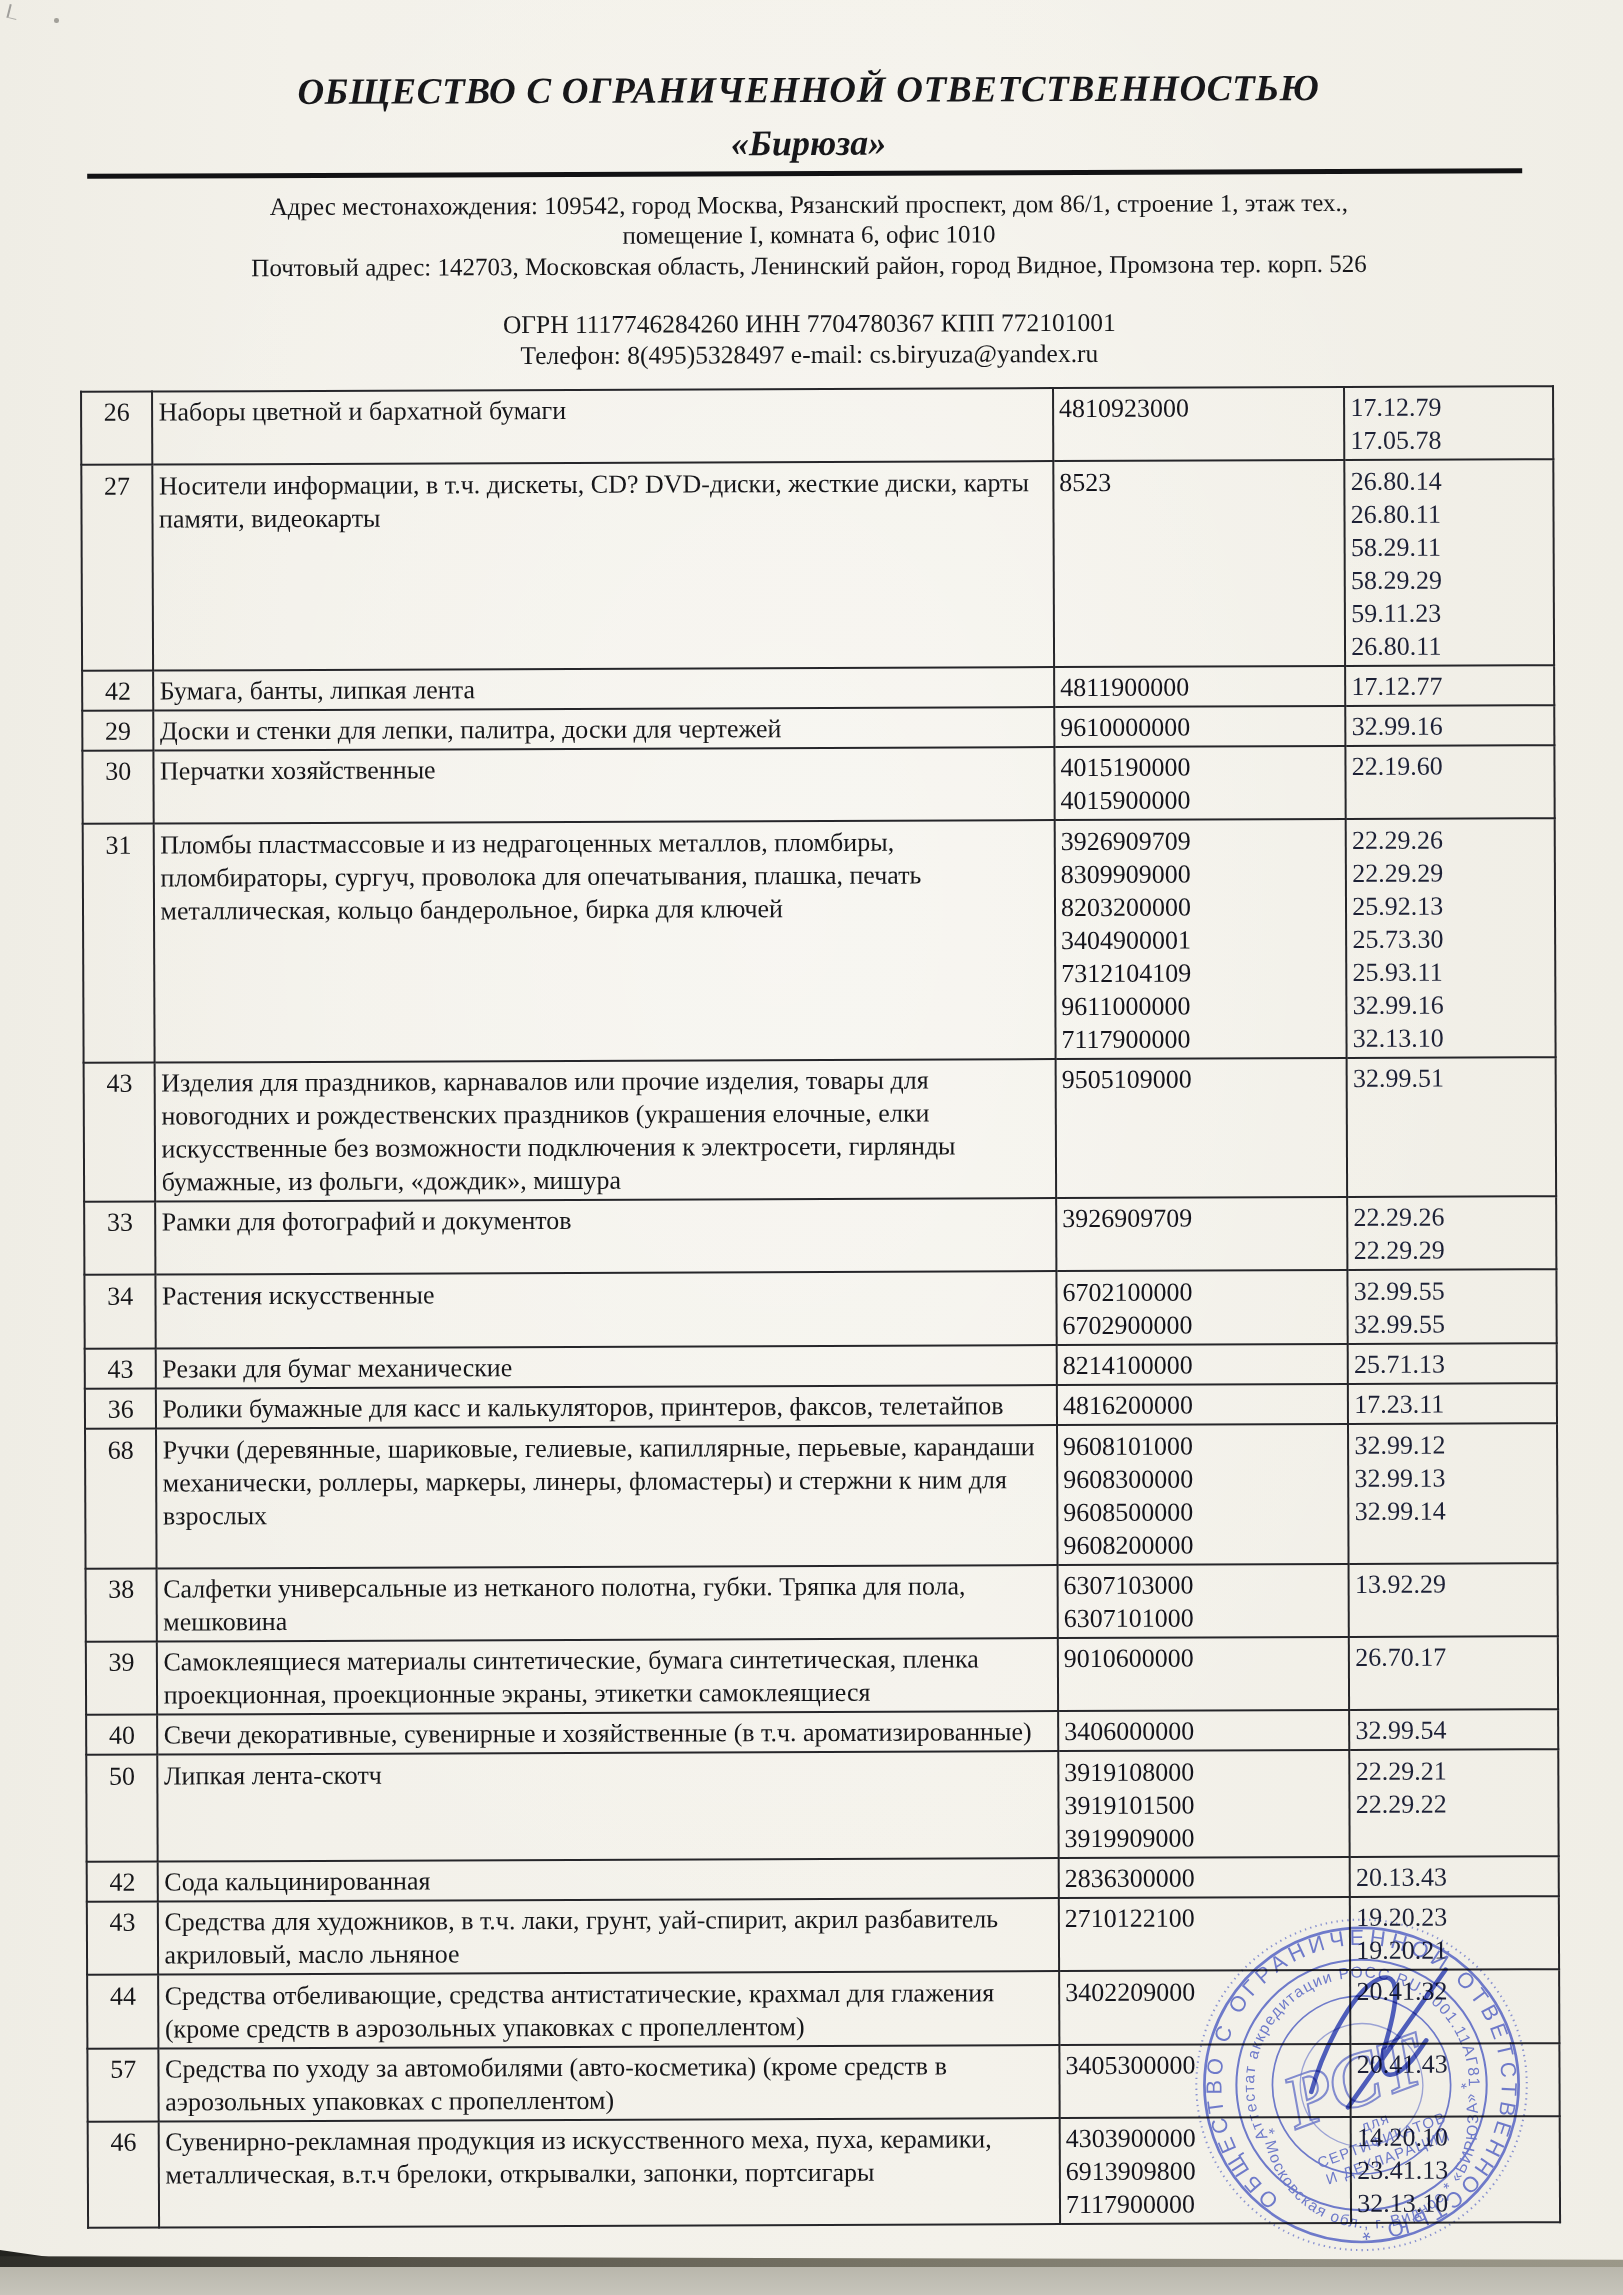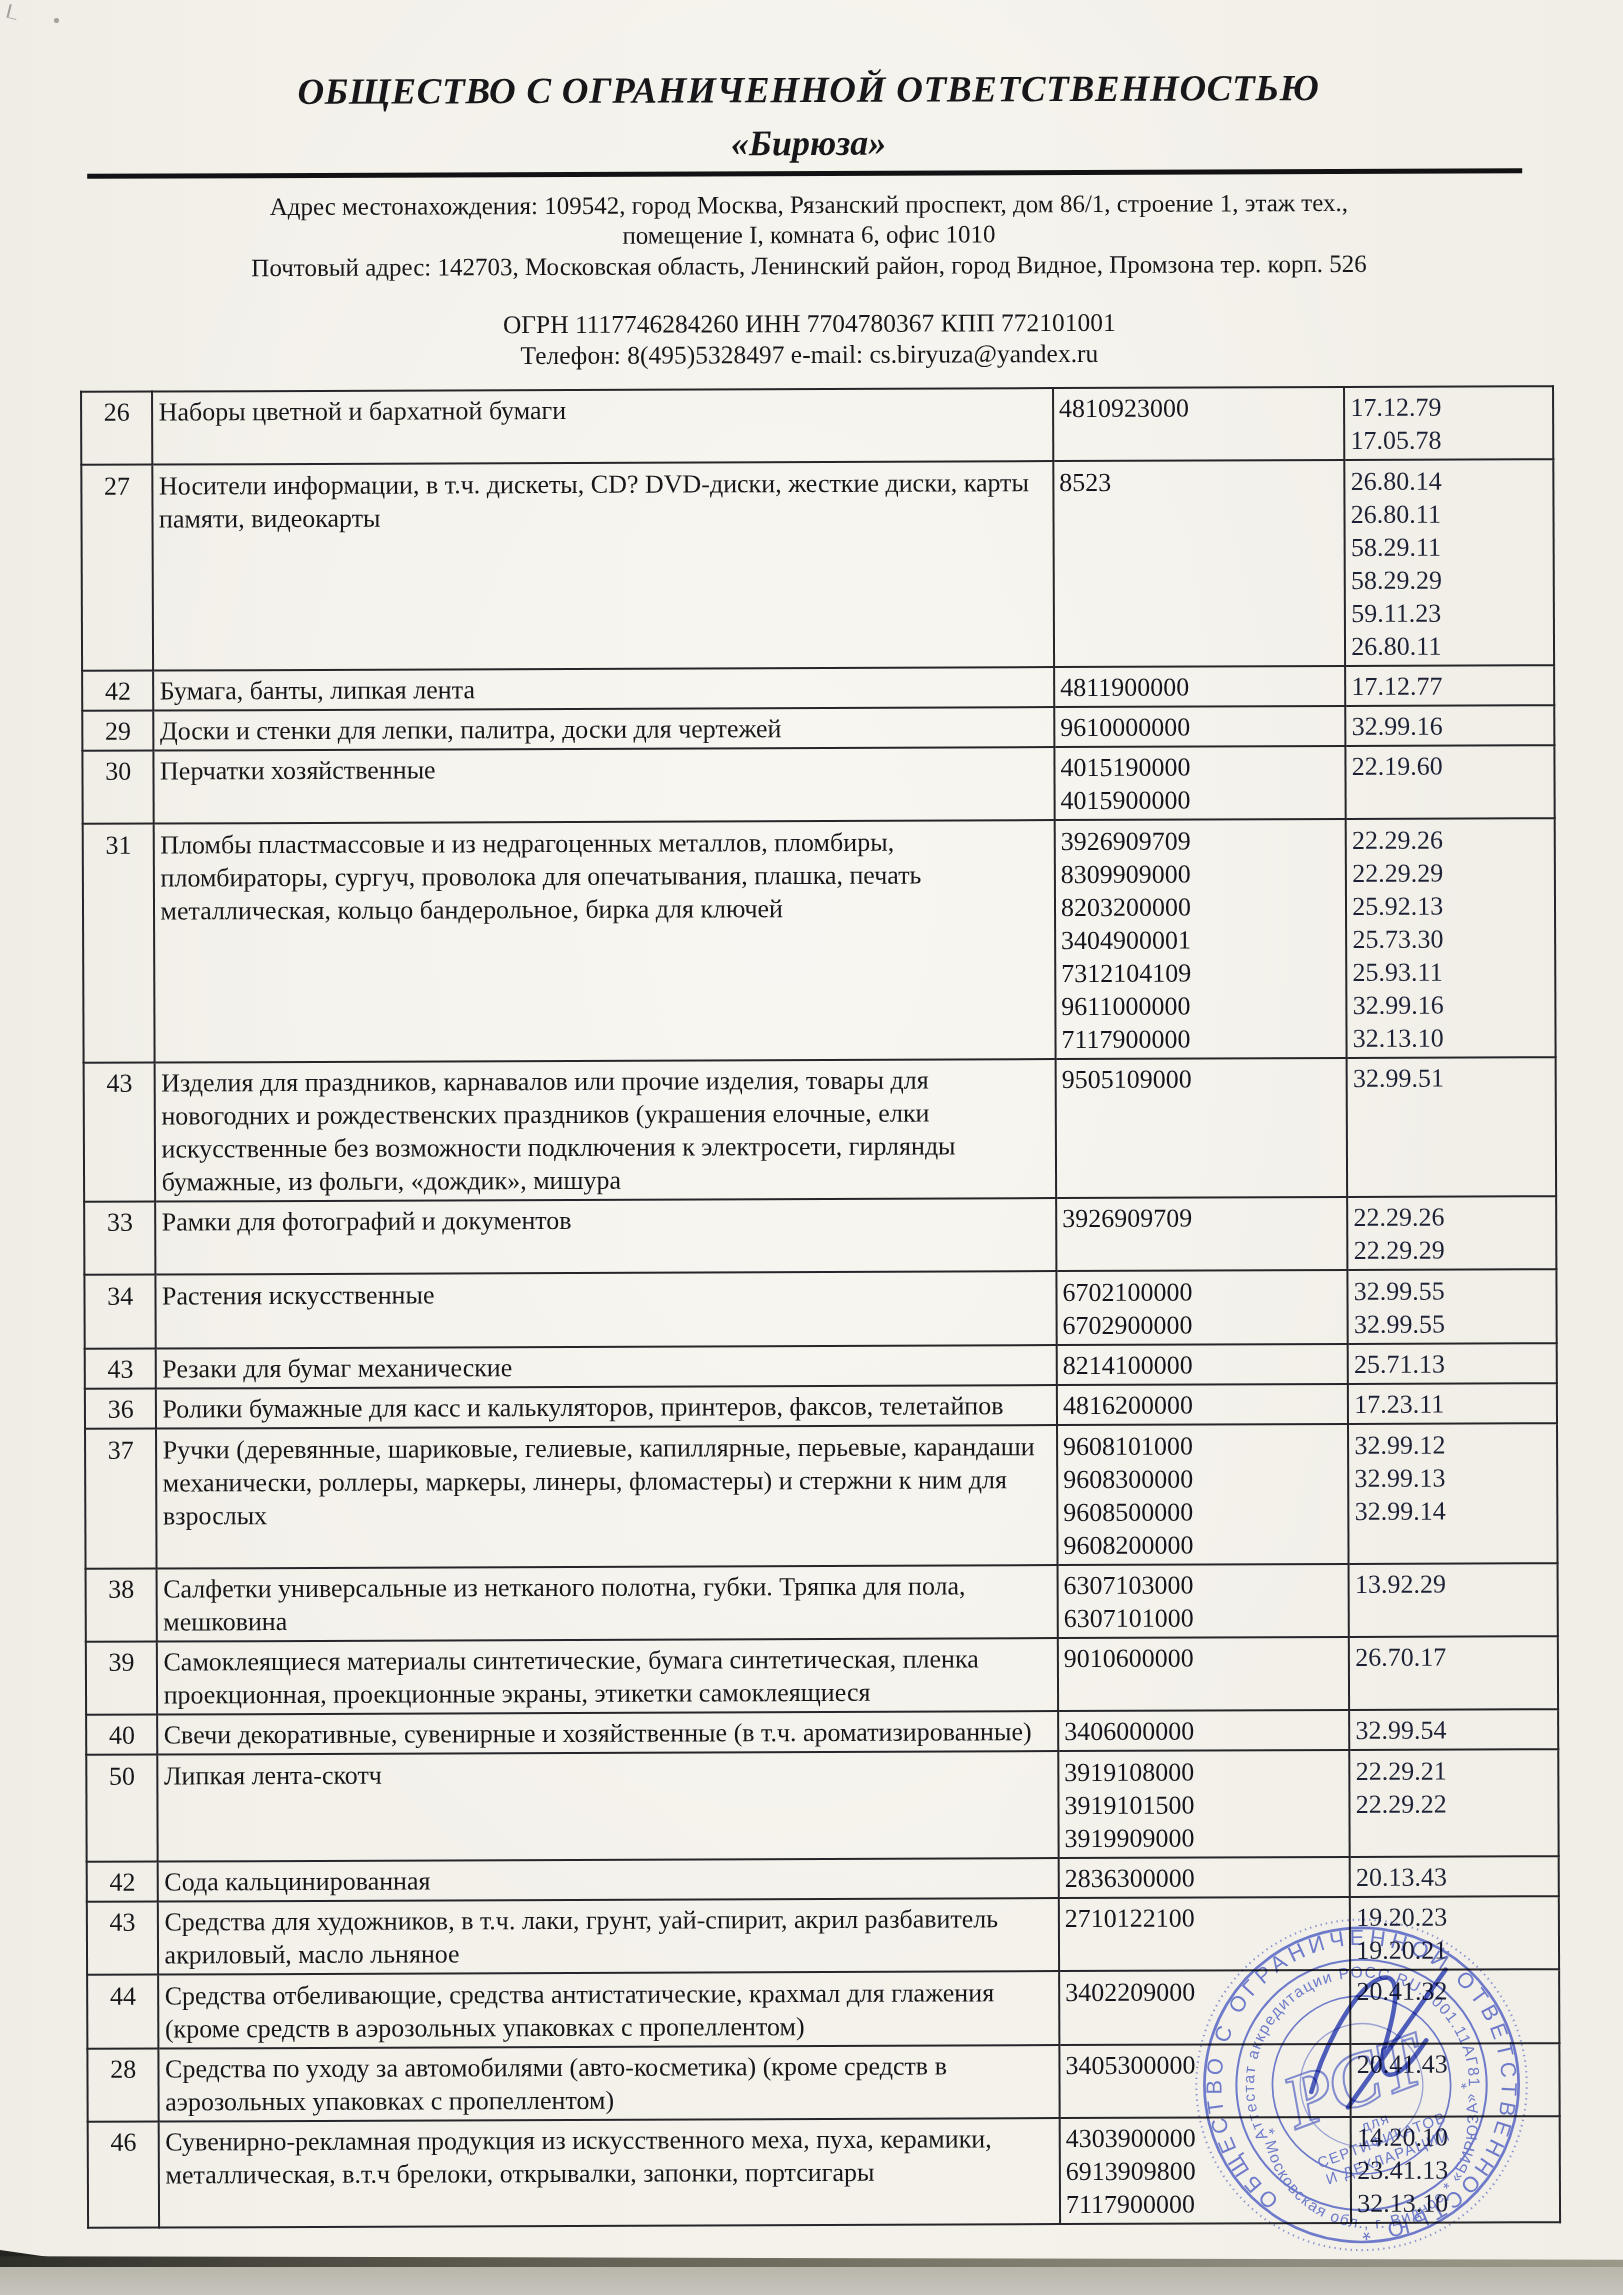--- a/index.html
+++ b/index.html
@@ -221,21 +221,21 @@
       <td class="c-desc">Ролики бумажные для касс и калькуляторов, принтеров, факсов, телетайпов</td>
       <td class="c-code">
             <div class="line">4816200000</div>
           </td>
       <td class="c-class">
             <div class="line">17.23.11</div>
           </td>
     </tr>
 
     <tr>
-      <td class="c-num">37</td>
+      <td class="c-num">68</td>
       <td class="c-desc">Ручки (деревянные, шариковые, гелиевые, капиллярные, перьевые, карандаши механически, роллеры, маркеры, линеры, фломастеры) и стержни к ним для взрослых</td>
       <td class="c-code">
             <div class="line">9608101000</div>
             <div class="line">9608300000</div>
             <div class="line">9608500000</div>
             <div class="line">9608200000</div>
           </td>
       <td class="c-class">
             <div class="line">32.99.12</div>
             <div class="line">32.99.13</div>
@@ -319,21 +319,21 @@
       <td class="c-desc">Средства отбеливающие, средства антистатические, крахмал для глажения (кроме средств в аэрозольных упаковках с пропеллентом)</td>
       <td class="c-code">
             <div class="line">3402209000</div>
           </td>
       <td class="c-class">
             <div class="line">20.41.32</div>
           </td>
     </tr>
 
     <tr>
-      <td class="c-num">28</td>
+      <td class="c-num">57</td>
       <td class="c-desc">Средства по уходу за автомобилями (авто-косметика) (кроме средств в аэрозольных упаковках с пропеллентом)</td>
       <td class="c-code">
             <div class="line">3405300000</div>
           </td>
       <td class="c-class">
             <div class="line">20.41.43</div>
           </td>
     </tr>
 
     <tr>

